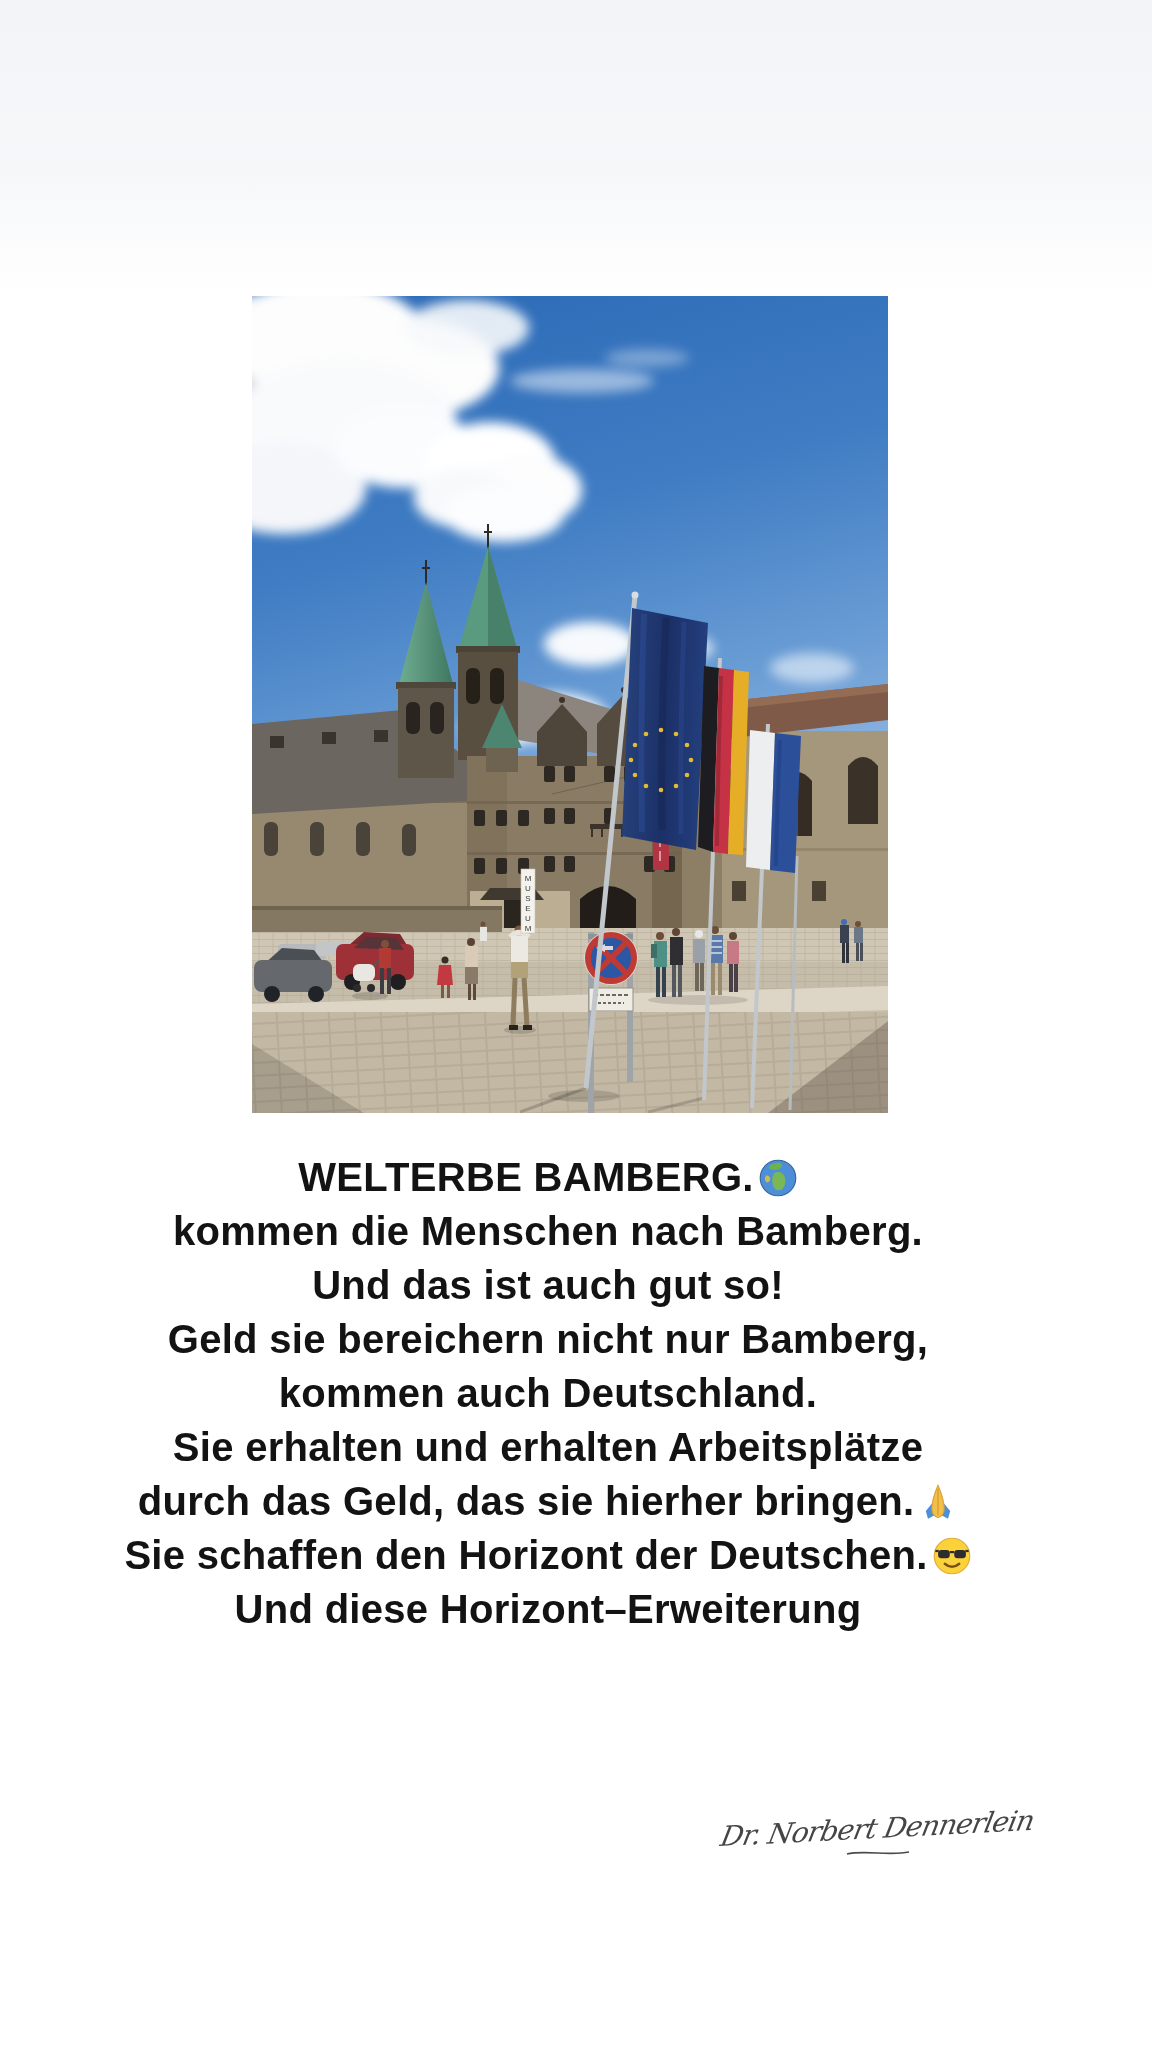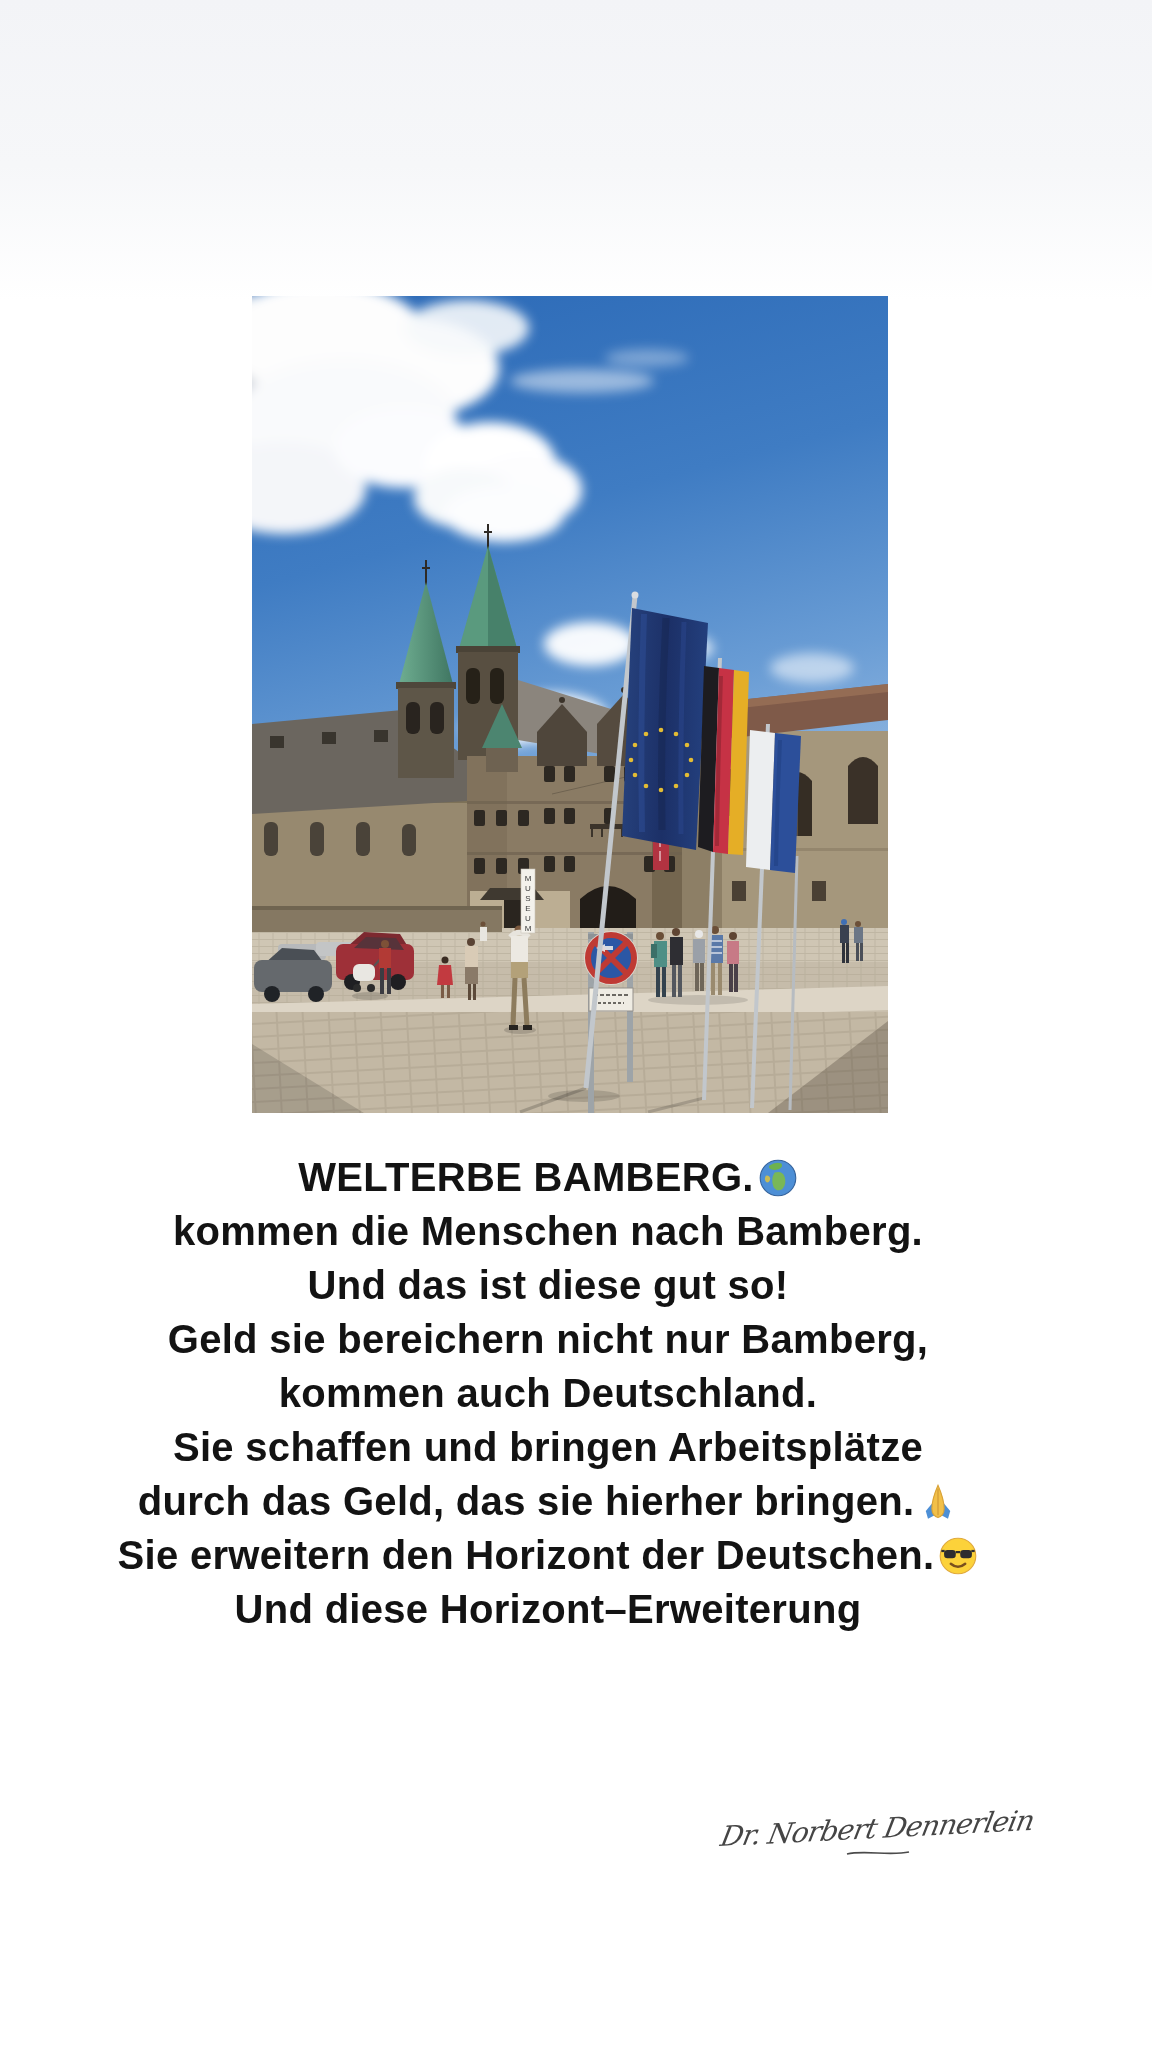--- a/index.html
+++ b/index.html
@@ -344,31 +344,31 @@
   </div>
 
   <div class="caption" id="caption">
       <div class="cap-line"><span>WELTERBE BAMBERG.</span><span class="emoji"><svg viewBox="0 0 36 36">
             <circle cx="18" cy="18" r="16" fill="#4d8fd6" stroke="#35639c" stroke-width="1"></circle>
             <path d="M10,7 q6,-4 11,-2 q2,3 -2,5 q-6,2 -9,-1 z" fill="#6db24f"></path>
             <path d="M15,13 q7,-2 9,4 q2,6 -2,11 q-5,3 -8,-2 q-3,-7 1,-13 z" fill="#79b757"></path>
             <path d="M7,16 q3,-1 4,2 q0,4 -3,4 q-3,-2 -1,-6 z" fill="#c9bb55"></path>
           </svg></span></div>
       <div class="cap-line"><span>kommen die Menschen nach Bamberg.</span></div>
-      <div class="cap-line"><span>Und das ist diese gut so!</span></div>
+      <div class="cap-line"><span>Und das ist auch gut so!</span></div>
       <div class="cap-line"><span>Geld sie bereichern nicht nur Bamberg,</span></div>
       <div class="cap-line"><span>kommen auch Deutschland.</span></div>
-      <div class="cap-line"><span>Sie schaffen und bringen Arbeitsplätze</span></div>
+      <div class="cap-line"><span>Sie erhalten und erhalten Arbeitsplätze</span></div>
       <div class="cap-line"><span>durch das Geld, das sie hierher bringen.</span><span class="emoji"><svg viewBox="0 0 36 36">
             <polygon points="7,26 13,19 15,30 9,33" fill="#4d8fd6"></polygon>
             <polygon points="29,26 23,19 21,30 27,33" fill="#4d8fd6"></polygon>
             <path d="M18,3 C15,10 12.5,16 12.5,24 q0,6 5.5,8 q5.5,-2 5.5,-8 c0,-8 -2.5,-14 -5.5,-21 z" fill="#f2c049" stroke="#d9a33a" stroke-width="1"></path>
             <line x1="18" y1="6" x2="18" y2="30" stroke="#d9a33a" stroke-width="1.4"></line>
           </svg></span></div>
-      <div class="cap-line"><span>Sie erweitern den Horizont der Deutschen.</span><span class="emoji"><svg viewBox="0 0 36 36">
+      <div class="cap-line"><span>Sie schaffen den Horizont der Deutschen.</span><span class="emoji"><svg viewBox="0 0 36 36">
             <circle cx="18" cy="18" r="16" fill="#fcd23a" stroke="#e0a93c" stroke-width="1"></circle>
             <rect x="5.5" y="12.5" width="10.5" height="7.5" rx="3" fill="#2d2d2f"></rect>
             <rect x="20" y="12.5" width="10.5" height="7.5" rx="3" fill="#2d2d2f"></rect>
             <line x1="16" y1="14.5" x2="20" y2="14.5" stroke="#2d2d2f" stroke-width="2"></line>
             <line x1="3" y1="13.5" x2="6" y2="13.5" stroke="#2d2d2f" stroke-width="2"></line>
             <line x1="30" y1="13.5" x2="33" y2="13.5" stroke="#2d2d2f" stroke-width="2"></line>
             <path d="M11.5,25 q6.5,5.5 13,0" stroke="#7a4f1d" stroke-width="2.2" fill="none" stroke-linecap="round"></path>
           </svg></span></div>
       <div class="cap-line"><span>Und diese Horizont–Erweiterung</span></div>
     </div>

